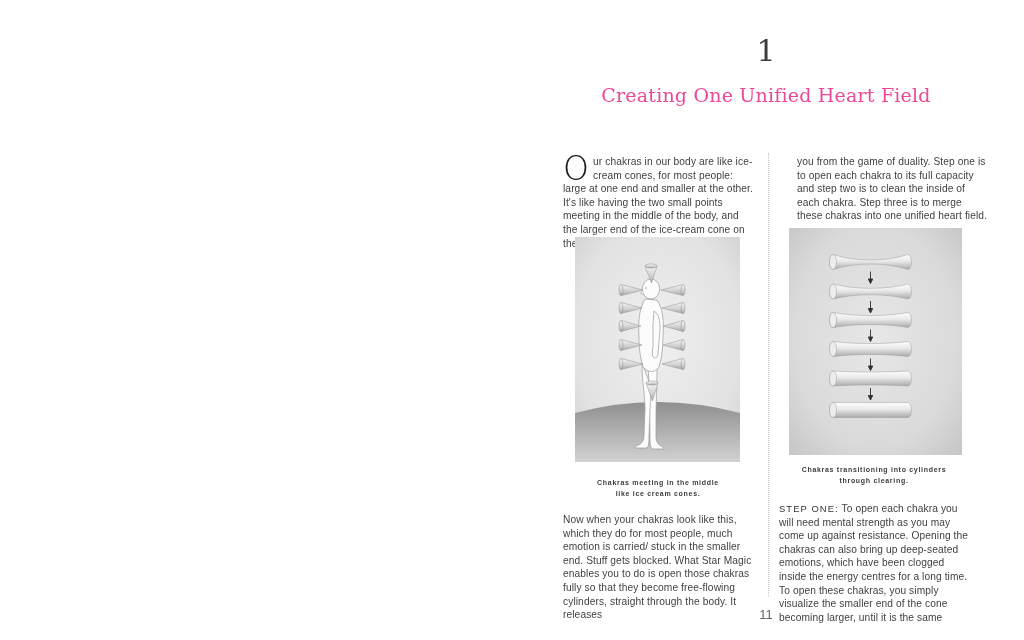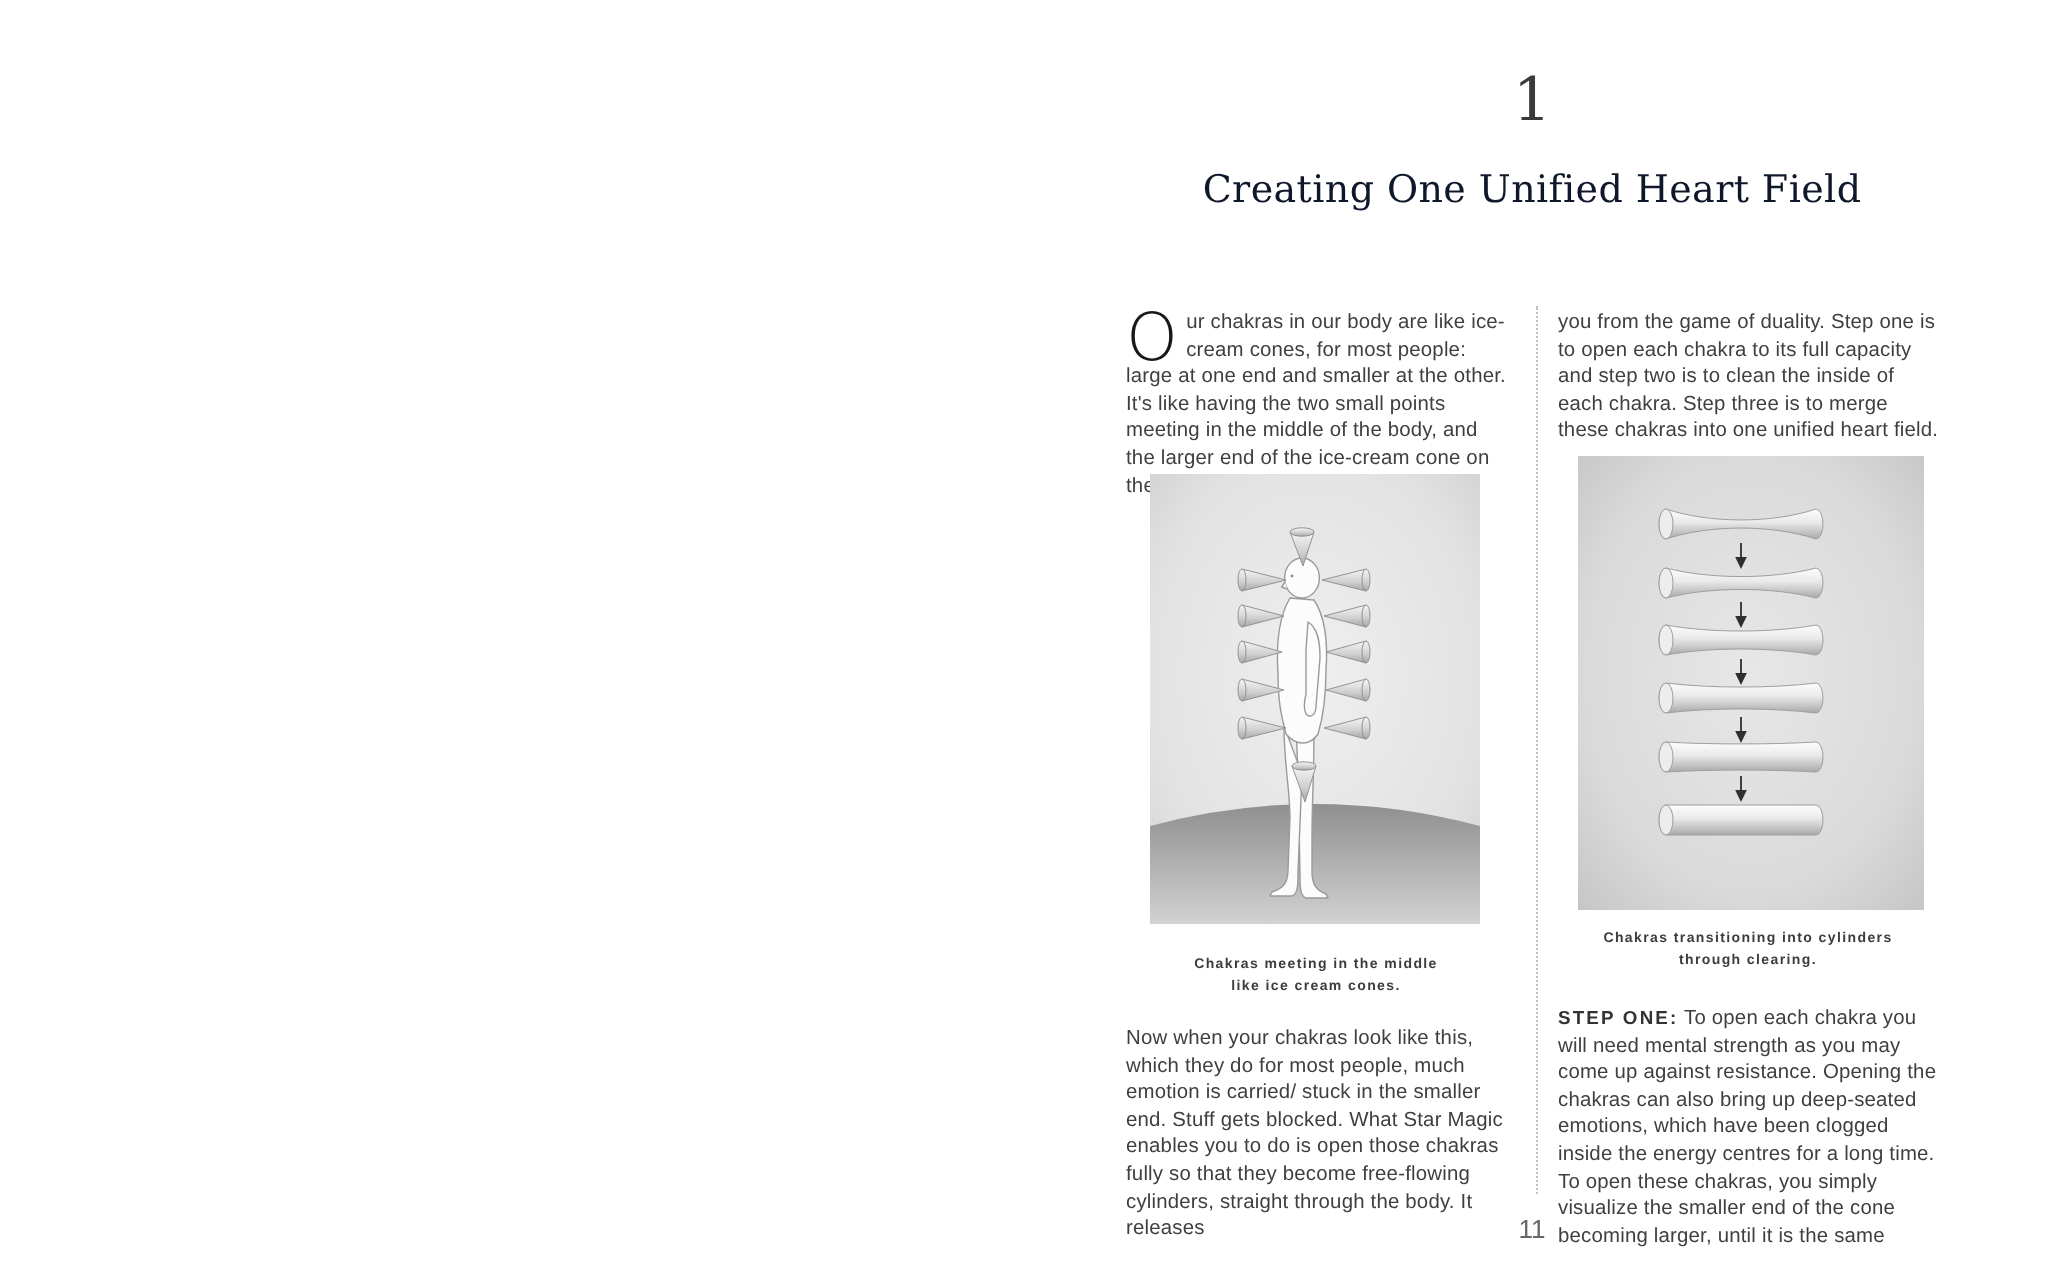--- a/index.html
+++ b/index.html
@@ -11,43 +11,43 @@
   .abs { position:absolute; }
 
   .chapter-num {
     left:563px; top:34px; width:406px; text-align:center;
     font-family:"DejaVu Serif", serif;
     font-size:30px; line-height:34px; color:#3a3a3a;
   }
   .title {
     left:563px; top:84px; width:406px; margin:0; text-align:center;
     font-family:"DejaVu Serif", serif; font-weight:normal;
-    font-size:19px; line-height:23.5px; color:#0f172a; letter-spacing:0.2px;
+    font-size:19px; line-height:23.5px; color:#ec4899; letter-spacing:0.2px;
   }
   .divider {
     left:768px; top:153px; height:444px; width:0;
     border-left:1px dotted #c3c3c3;
   }
   .body-text {
     margin:0; color:#3f3f3f;
     font-size:10.2px; line-height:13.6px; letter-spacing:0.1px;
     text-align:left;
   }
   #lp1 { left:563px; top:155px; width:191px; }
   #lp2 { left:563px; top:513px; width:193px; }
-  #rp1 { left:779px; top:155px; width:191px; }
+  #rp1 { left:797px; top:155px; width:191px; }
   #rp2 { left:779px; top:502px; width:193px; }
 
   .dropcap {
     float:left;
     font-size:33px; line-height:26px;
     margin:1px 4px 0 0; color:#181818;
     font-family:"DejaVu Sans", sans-serif; font-weight:200;
   }
-  .step-label { font-weight:bold; letter-spacing:1.1px; font-size:9.4px; color:#333;text-align:right; }
+  .step-label { font-weight:normal; letter-spacing:1.1px; font-size:9.4px; color:#333;text-align:right; }
 
   .figure { overflow:hidden; }
   #fig-left  { left:575px; top:237px; width:165px; height:225px; }
   #fig-right { left:789px; top:228px; width:173px; height:227px; }
 
   .caption {
     text-align:center; color:#3c3c3c; font-weight:bold;
     font-size:7px; line-height:10.5px; letter-spacing:0.7px;
   }
   #cap-left  { left:563px; top:478px; width:190px; }

